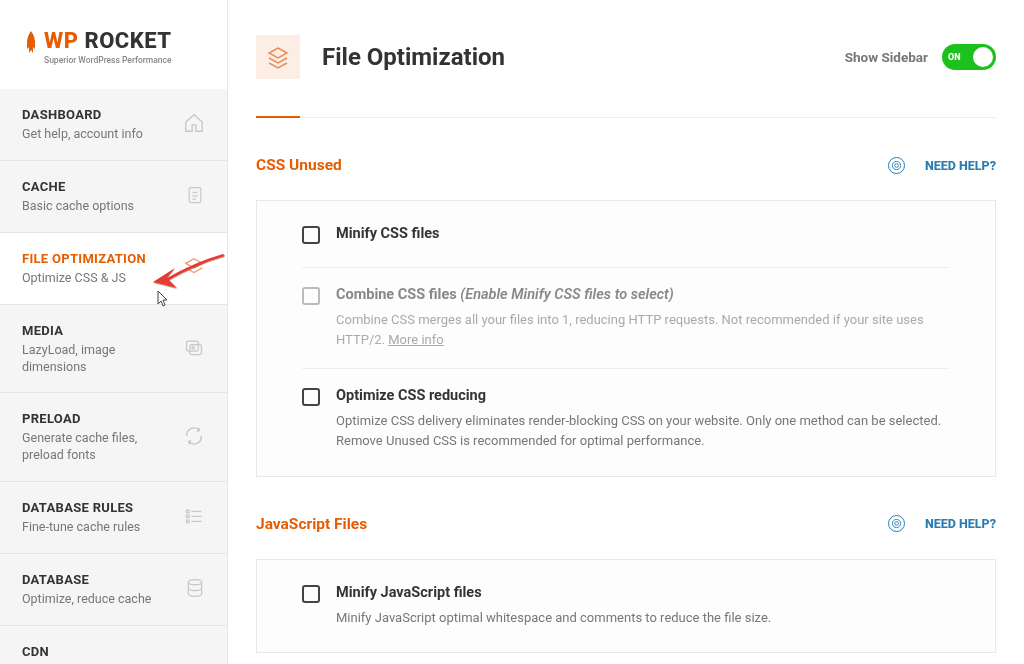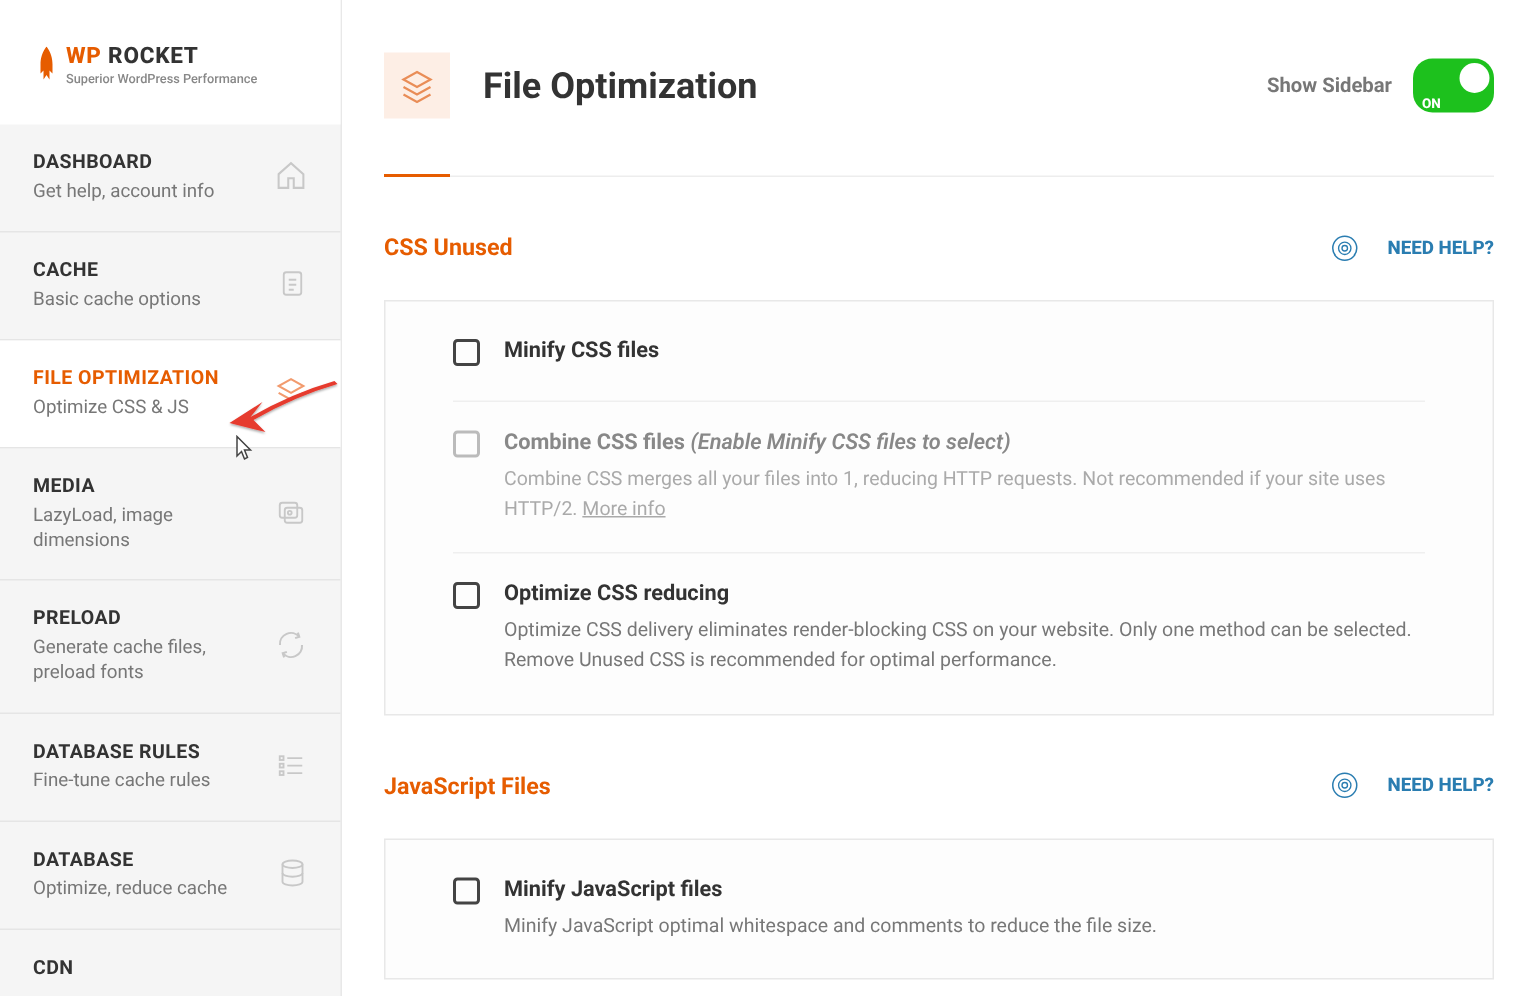--- a/index.html
+++ b/index.html
@@ -17,21 +17,21 @@
     border-right: 1px solid #e8e8e8;
     display: flex;
     flex-direction: column;
     flex-shrink: 0;
   }
   .logo-area {
     padding: 28px 22px 24px;
     background: #fff;
   }
   .logo-text {
-    font-size: 15px;
+    font-size: 22px;
     font-weight: 800;
     letter-spacing: 0.5px;
     color: #333;
   }
   .logo-text .wp { color: #e65c00; }
   .logo-sub {
     font-size: 8.5px;
     color: #888;
     margin-top: 2px;
     font-weight: 500;
@@ -98,26 +98,26 @@
   .header-left { display: flex; align-items: center; gap: 22px; }
   .header-icon-box {
     width: 44px; height: 44px;
     background: #fdeee5;
     display: flex; align-items: center; justify-content: center;
   }
   .page-title { font-size: 24px; font-weight: 700; color: #333; }
   .header-right { display: flex; align-items: center; gap: 14px; }
   .show-sidebar { font-size: 13.5px; font-weight: 700; color: #777; }
   .toggle {
-    width: 54px; height: 36px;
+    width: 54px; height: 26px;
     background: #1dc11d;
     border-radius: 13px;
     position: relative;
     display: flex;
-    align-items: flex-end;
+    align-items: center;
     padding: 0 6px;
   }
   .toggle-label {
     font-size: 9px; font-weight: 800; color: #fff;
   }
   .toggle-knob {
     width: 20px; height: 20px;
     background: #fff;
     border-radius: 50%;
     position: absolute;

